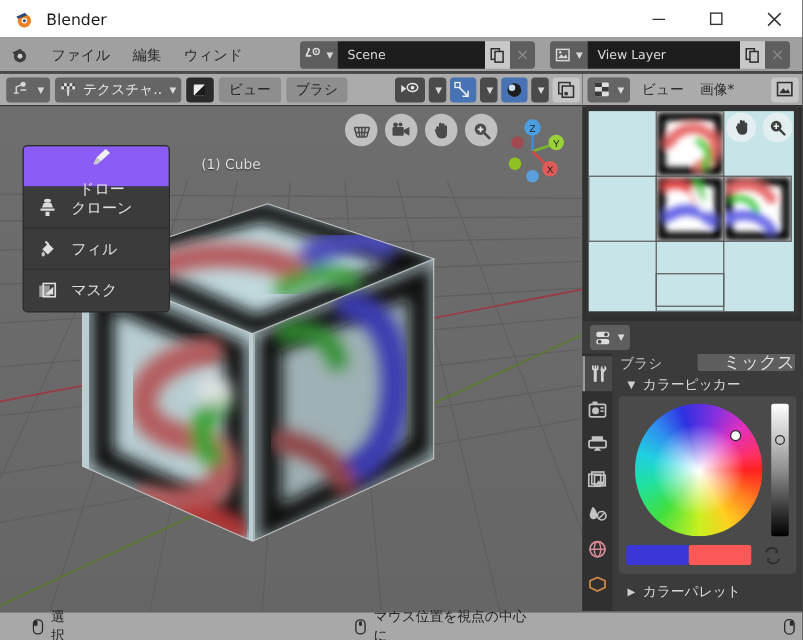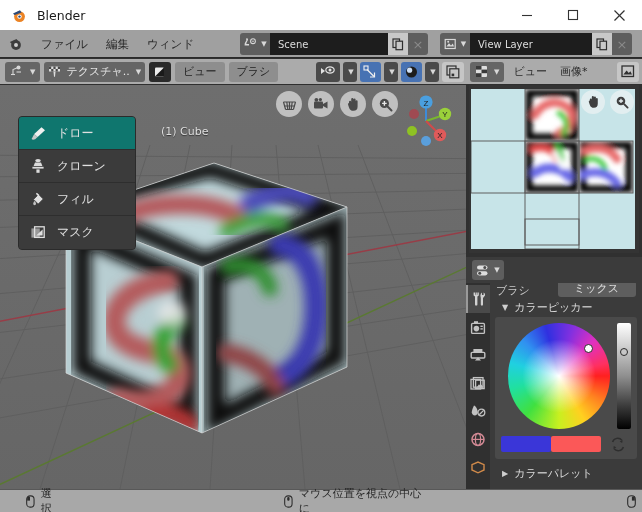--- a/index.html
+++ b/index.html
@@ -105,21 +105,21 @@
   
   .toolpanel { position: absolute; left: 18px; top: 31px; width: 118px; }
   .tool-group { border-radius: 4px; overflow: hidden; background: #3b3b3b;
                 border: 1px solid #2b2b2b; }
   .tool-item {
     height: 33px; display: flex; align-items: center; gap: 9px;
     padding-left: 9px; color: #e0e0e0; font-size: 12px;
     border-bottom: 1px solid #2e2e2e; background: #3b3b3b;
   }
   .tool-item:last-child { border-bottom: none; }
-  .tool-item.active { background: #0f766e; }
+  .tool-item.active { background: #8b5cf6; flex-direction: column; }
   .tool-sep { height: 9px; }
   .tool-ico { width: 20px; display: flex; align-items: center; justify-content: center; }
 
   
   .rightcol { position: absolute; left: 466px; top: 0; width: 176px; height: 430px; }
 
   
   .uv-editor { position: absolute; top: 0; left: 0; width: 176px; height: 198px;
                background: #303030; }
   .uv-header { height: 26px; background: #ababab; display: flex; align-items: center;
@@ -146,21 +146,21 @@
                 align-items: center; padding-top: 2px; }
   .ptab { width: 24px; height: 28px; display: flex; align-items: center;
           justify-content: center; }
   .ptab.active { background: #4a4a4a; border-left: 2px solid #9a9a9a; }
   .props-content { flex: 1; background: #3b3b3b; position: relative; overflow: hidden; }
   .cut-row { height: 14px; display: flex; align-items: center; padding: 0 6px;
              gap: 6px; overflow: hidden; position: relative; }
   .cut-row .lbl { font-size: 11px; color: #c9c9c9; }
   .cut-row .btn { position: absolute; right: 6px; top: -2px; width: 78px; height: 16px;
                   background: #5e5e5e; border-radius: 3px; color: #e0e0e0;
-                  font-size: 11px; text-align: left; padding-left: 16px; }
+                  font-size: 14px; text-align: right; padding-left: 16px; }
   .panel-hdr { height: 20px; display: flex; align-items: center; gap: 6px;
                padding-left: 12px; background: #3b3b3b; font-size: 11px; color: #ddd; }
   .tri { font-size: 8px; color: #cfcfcf; }
   .picker-box { background: #4a4a4a; margin: 0 5px; padding: 6px 6px 7px 6px;
                 border-radius: 3px; position: relative; }
   .wheel-row { display: flex; align-items: flex-start; gap: 7px; }
   .color-wheel { width: 106px; height: 106px; border-radius: 50%; position: relative;
                  margin-left: 7px; }
   .wheel-cursor { position: absolute; width: 9px; height: 9px; border-radius: 50%;
                   background: #fff; border: 1.5px solid #2a2a2a; }

